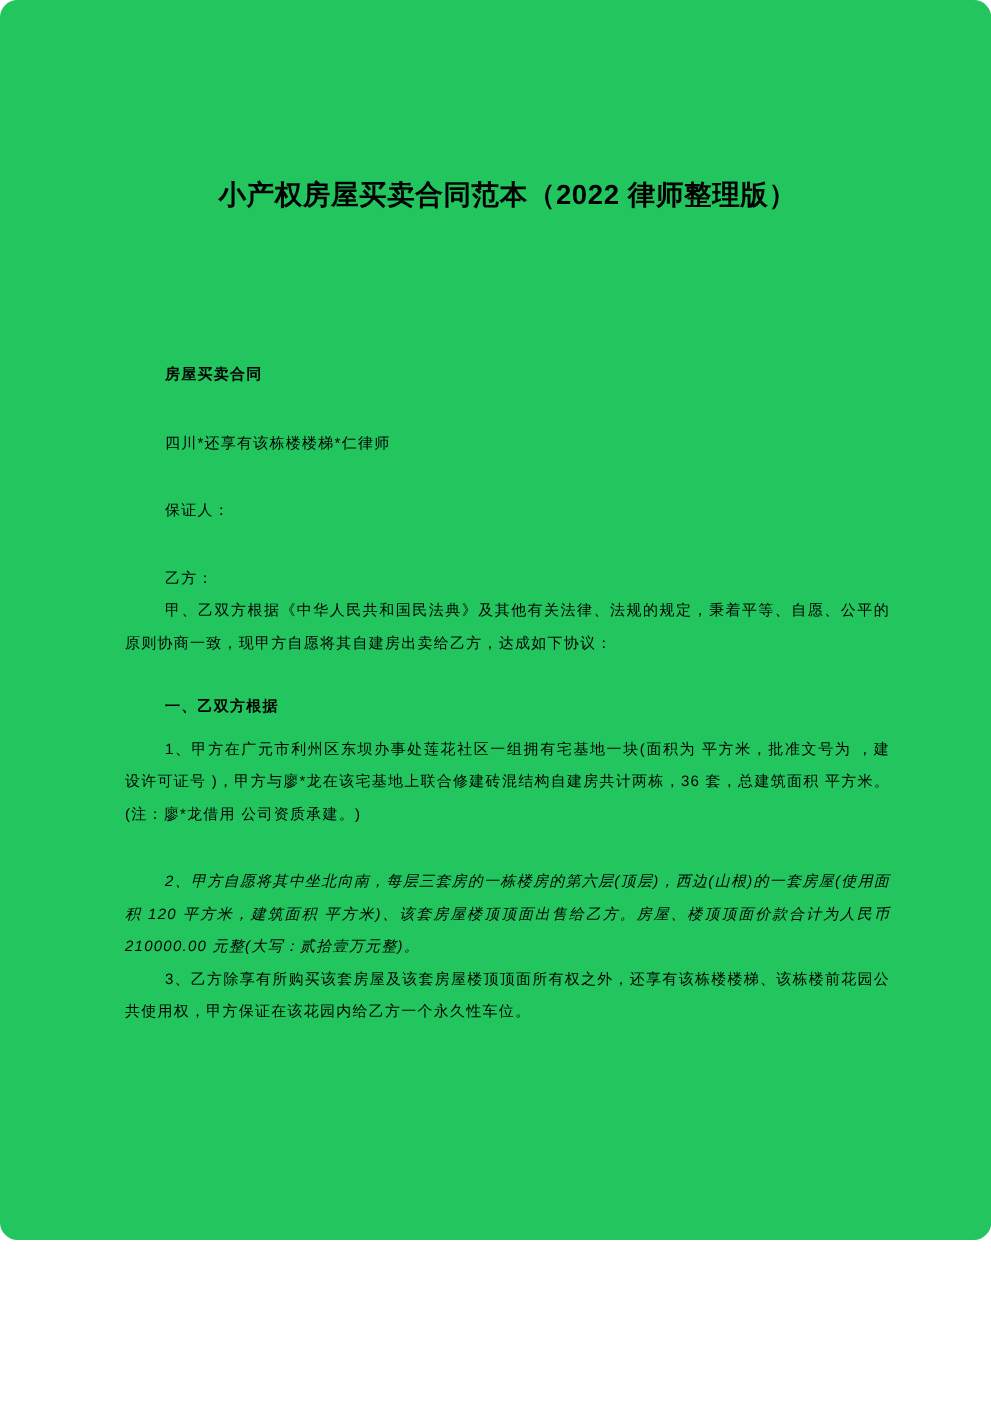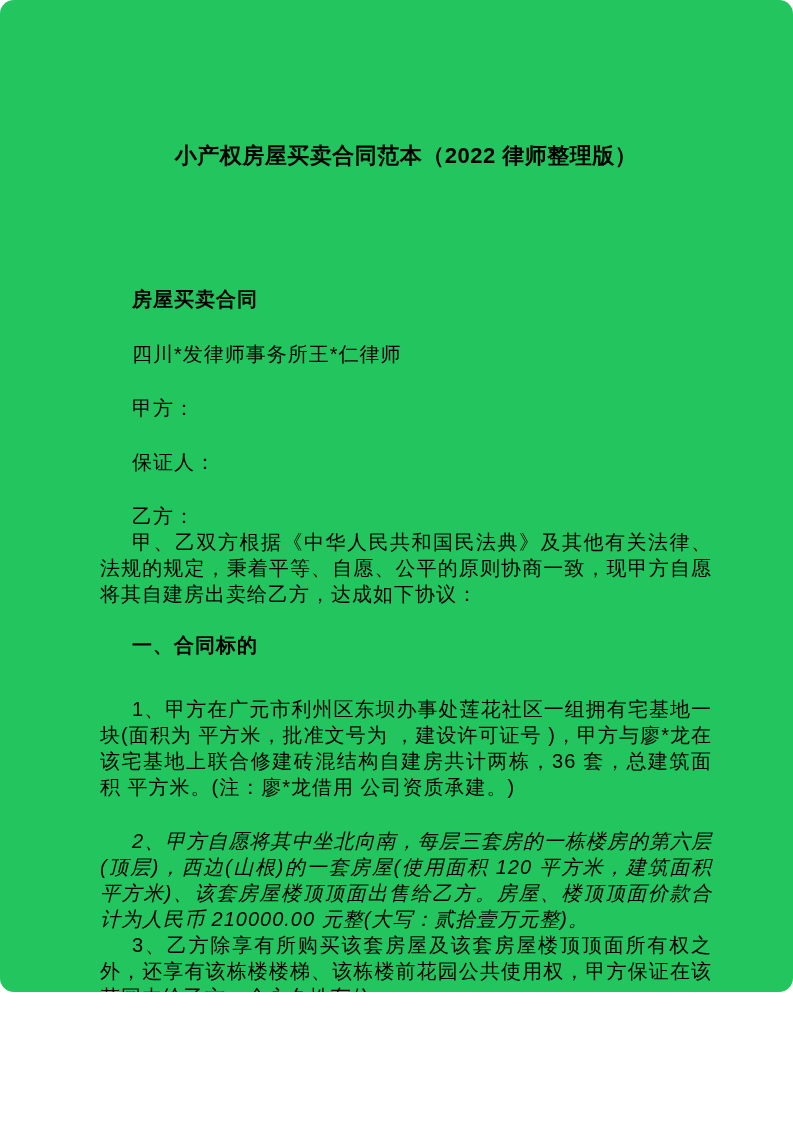--- a/index.html
+++ b/index.html
@@ -29,36 +29,36 @@
     margin: 141px 0 0 0;
     font-size: 22px;
     line-height: 30px;
     font-weight: bold;
     text-align: center;
     letter-spacing: 0.5px;
     white-space: nowrap;
   }
   .para {
     margin: 0;
-    font-size: 20px;
+    font-size: 12px;
     line-height: 26px;
     letter-spacing: 1px;
     text-indent: 32px;
     text-align: justify;
     text-justify: inter-ideograph;
   }
   .bold {
     font-weight: bold;
   }
   .mt-heading   { margin-top: 115px; }
   .mt-author    { margin-top: 29px; }
   .mt-party     { margin-top: 28px; }
   .mt-preamble  { }
   .mt-section   { margin-top: 25px; }
-  .mt-clause1   { margin-top: 38px; }
+  .mt-clause1   { margin-top: 8px; }
   .mt-clause2   { margin-top: 28px; font-style: italic; }
   .mt-clause3   { }
   .footer {
     position: absolute;
     left: 0;
     right: 0;
     top: 1048px;
     text-align: center;
     font-size: 15px;
     line-height: 26px;
@@ -67,31 +67,30 @@
 </head>
 <body>
 
 <div class="page">
   <div class="content">
 
     <h1 class="doc-title">小产权房屋买卖合同范本（2022 律师整理版）</h1>
 
     <p class="para bold mt-heading">房屋买卖合同</p>
 
-    <p class="para mt-author">四川*发律师事务所王*仁律师</p>
+    <p class="para mt-author">四川*还享有该栋楼楼梯*仁律师</p>
 
-    <p class="para mt-party">甲方：</p>
 
     <p class="para mt-party">保证人：</p>
 
     <p class="para mt-party">乙方：</p>
 
     <p class="para mt-preamble">甲、乙双方根据《中华人民共和国民法典》及其他有关法律、法规的规定，秉着平等、自愿、公平的原则协商一致，现甲方自愿将其自建房出卖给乙方，达成如下协议：</p>
 
-    <p class="para bold mt-section">一、合同标的</p>
+    <p class="para bold mt-section">一、乙双方根据</p>
 
     <p class="para mt-clause1">1、甲方在广元市利州区东坝办事处莲花社区一组拥有宅基地一块(面积为 平方米，批准文号为 ，建设许可证号 )，甲方与廖*龙在该宅基地上联合修建砖混结构自建房共计两栋，36 套，总建筑面积 平方米。(注：廖*龙借用 公司资质承建。)</p>
 
     <p class="para mt-clause2">2、甲方自愿将其中坐北向南，每层三套房的一栋楼房的第六层(顶层)，西边(山根)的一套房屋(使用面积 120 平方米，建筑面积 平方米)、该套房屋楼顶顶面出售给乙方。房屋、楼顶顶面价款合计为人民币 210000.00 元整(大写：贰拾壹万元整)。</p>
 
     <p class="para mt-clause3">3、乙方除享有所购买该套房屋及该套房屋楼顶顶面所有权之外，还享有该栋楼楼梯、该栋楼前花园公共使用权，甲方保证在该花园内给乙方一个永久性车位。</p>
 
   </div>
 
   <div class="footer">1</div>

